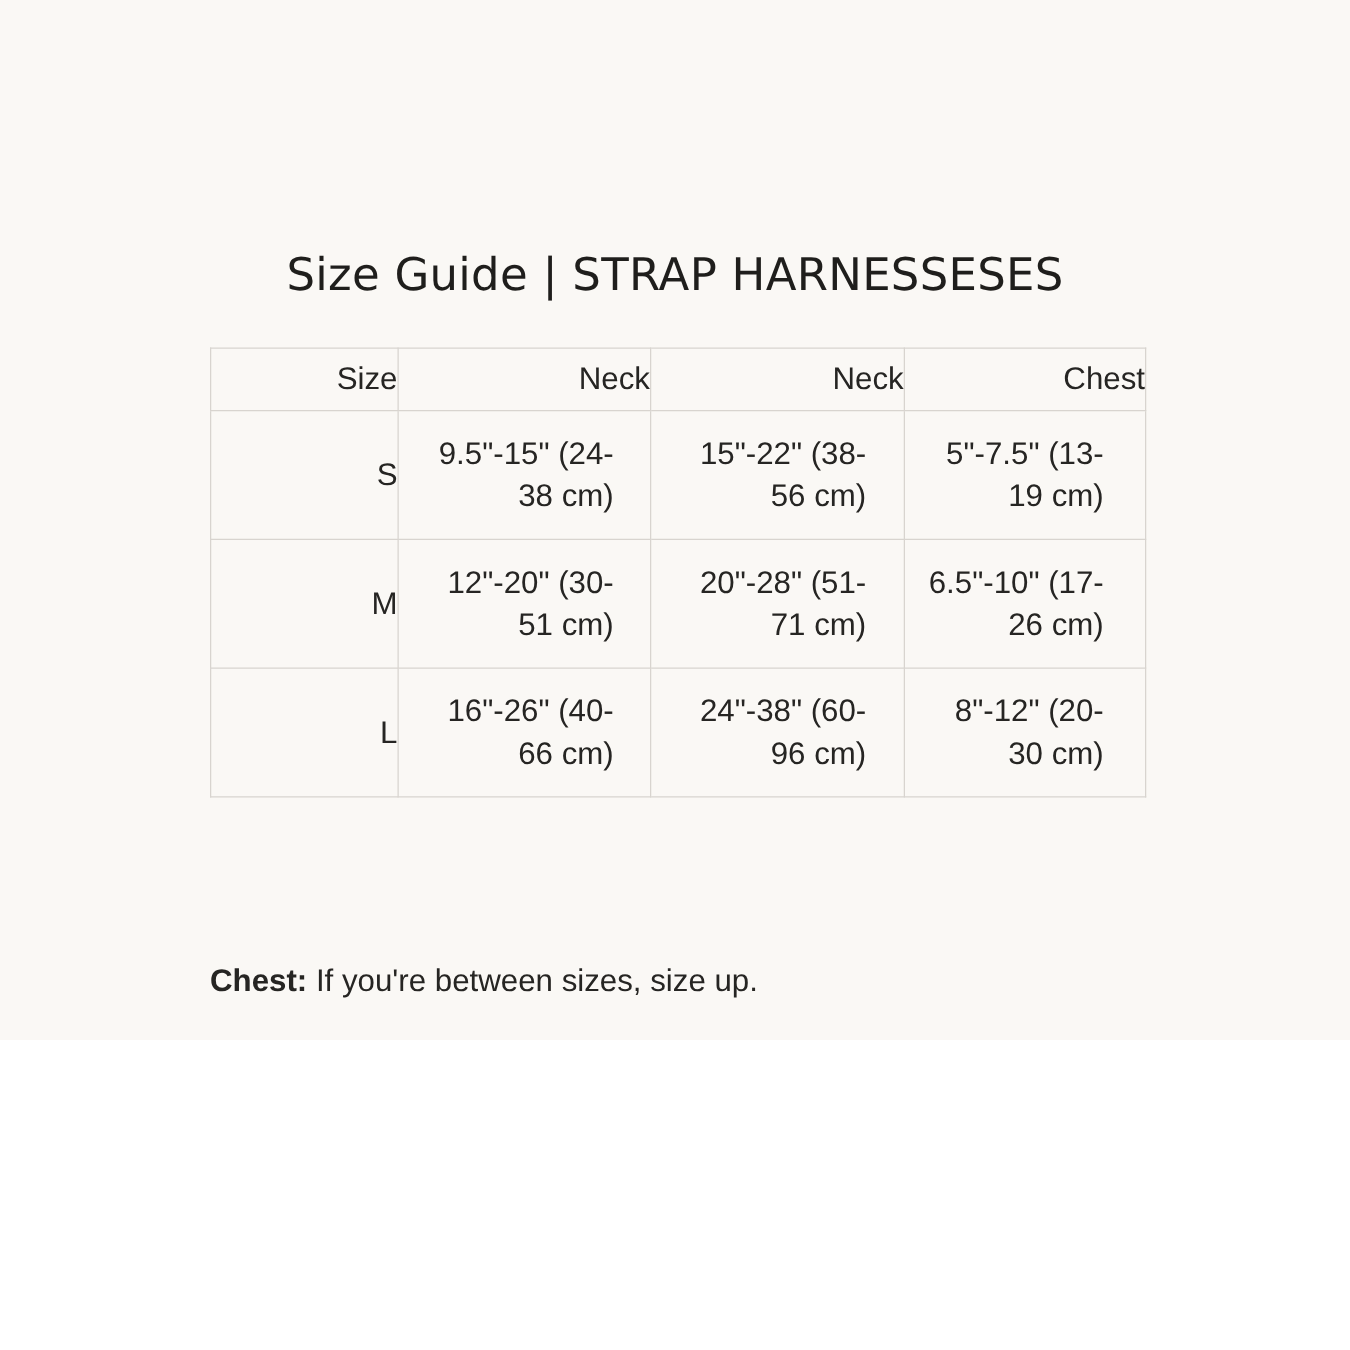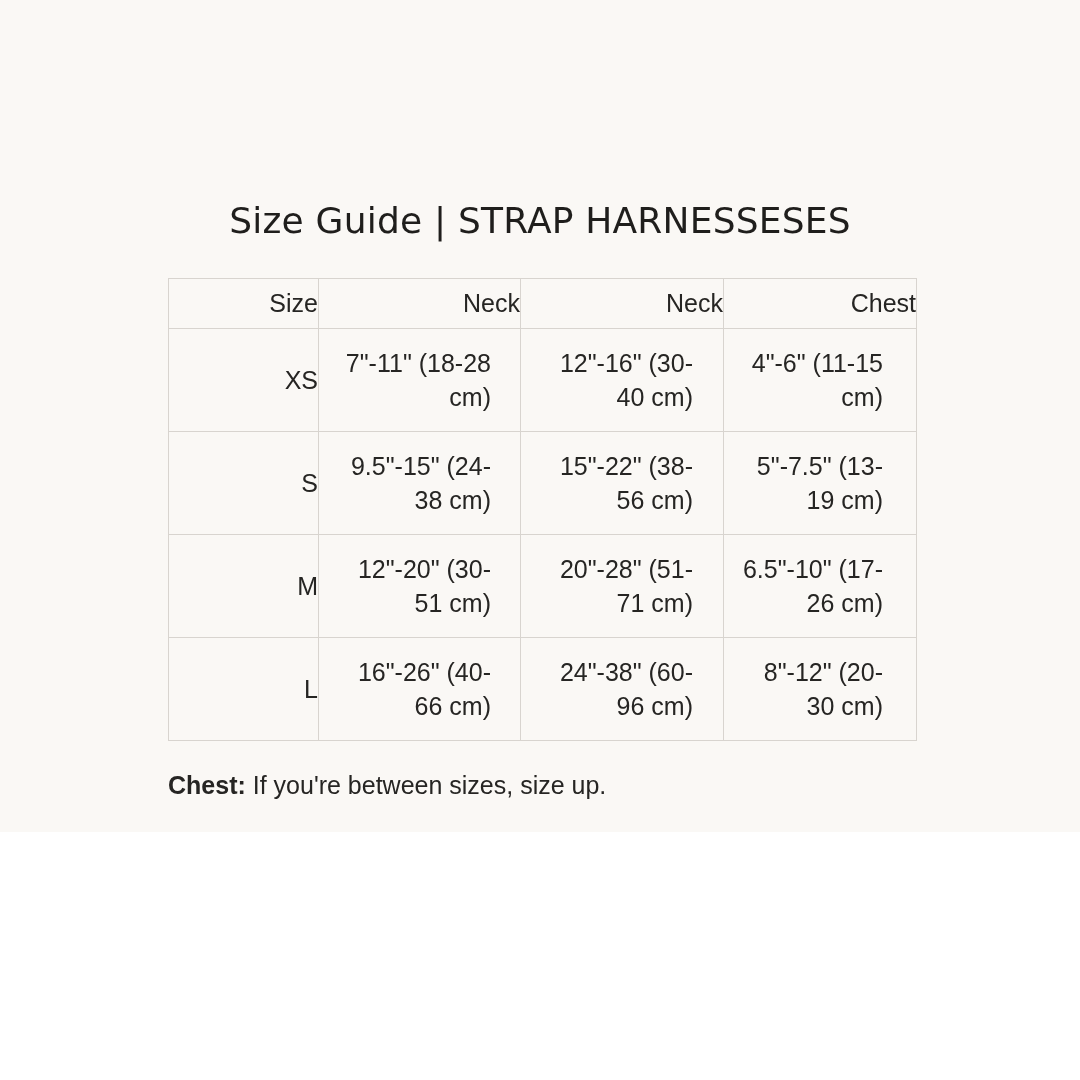--- a/index.html
+++ b/index.html
@@ -97,32 +97,20 @@
       <thead>
         <tr class="head-row">
           <th>Size</th>
           <th>Neck</th>
           <th>Neck</th>
           <th>Chest</th>
         </tr>
       </thead>
       <tbody>
         <tr class="data-row">
-          <td class="size-cell">XS</td>
-          <td class="val-cell">
-              <span class="val neck">7"-11" (18-28 cm)</span>
-            </td>
-          <td class="val-cell">
-              <span class="val belly">12"-16" (30-40 cm)</span>
-            </td>
-          <td class="val-cell">
-              <span class="val chest">4"-6" (11-15 cm)</span>
-            </td>
-        </tr>
-        <tr class="data-row">
           <td class="size-cell">S</td>
           <td class="val-cell">
               <span class="val neck">9.5"-15" (24-38 cm)</span>
             </td>
           <td class="val-cell">
               <span class="val belly">15"-22" (38-56 cm)</span>
             </td>
           <td class="val-cell">
               <span class="val chest">5"-7.5" (13-19 cm)</span>
             </td>

